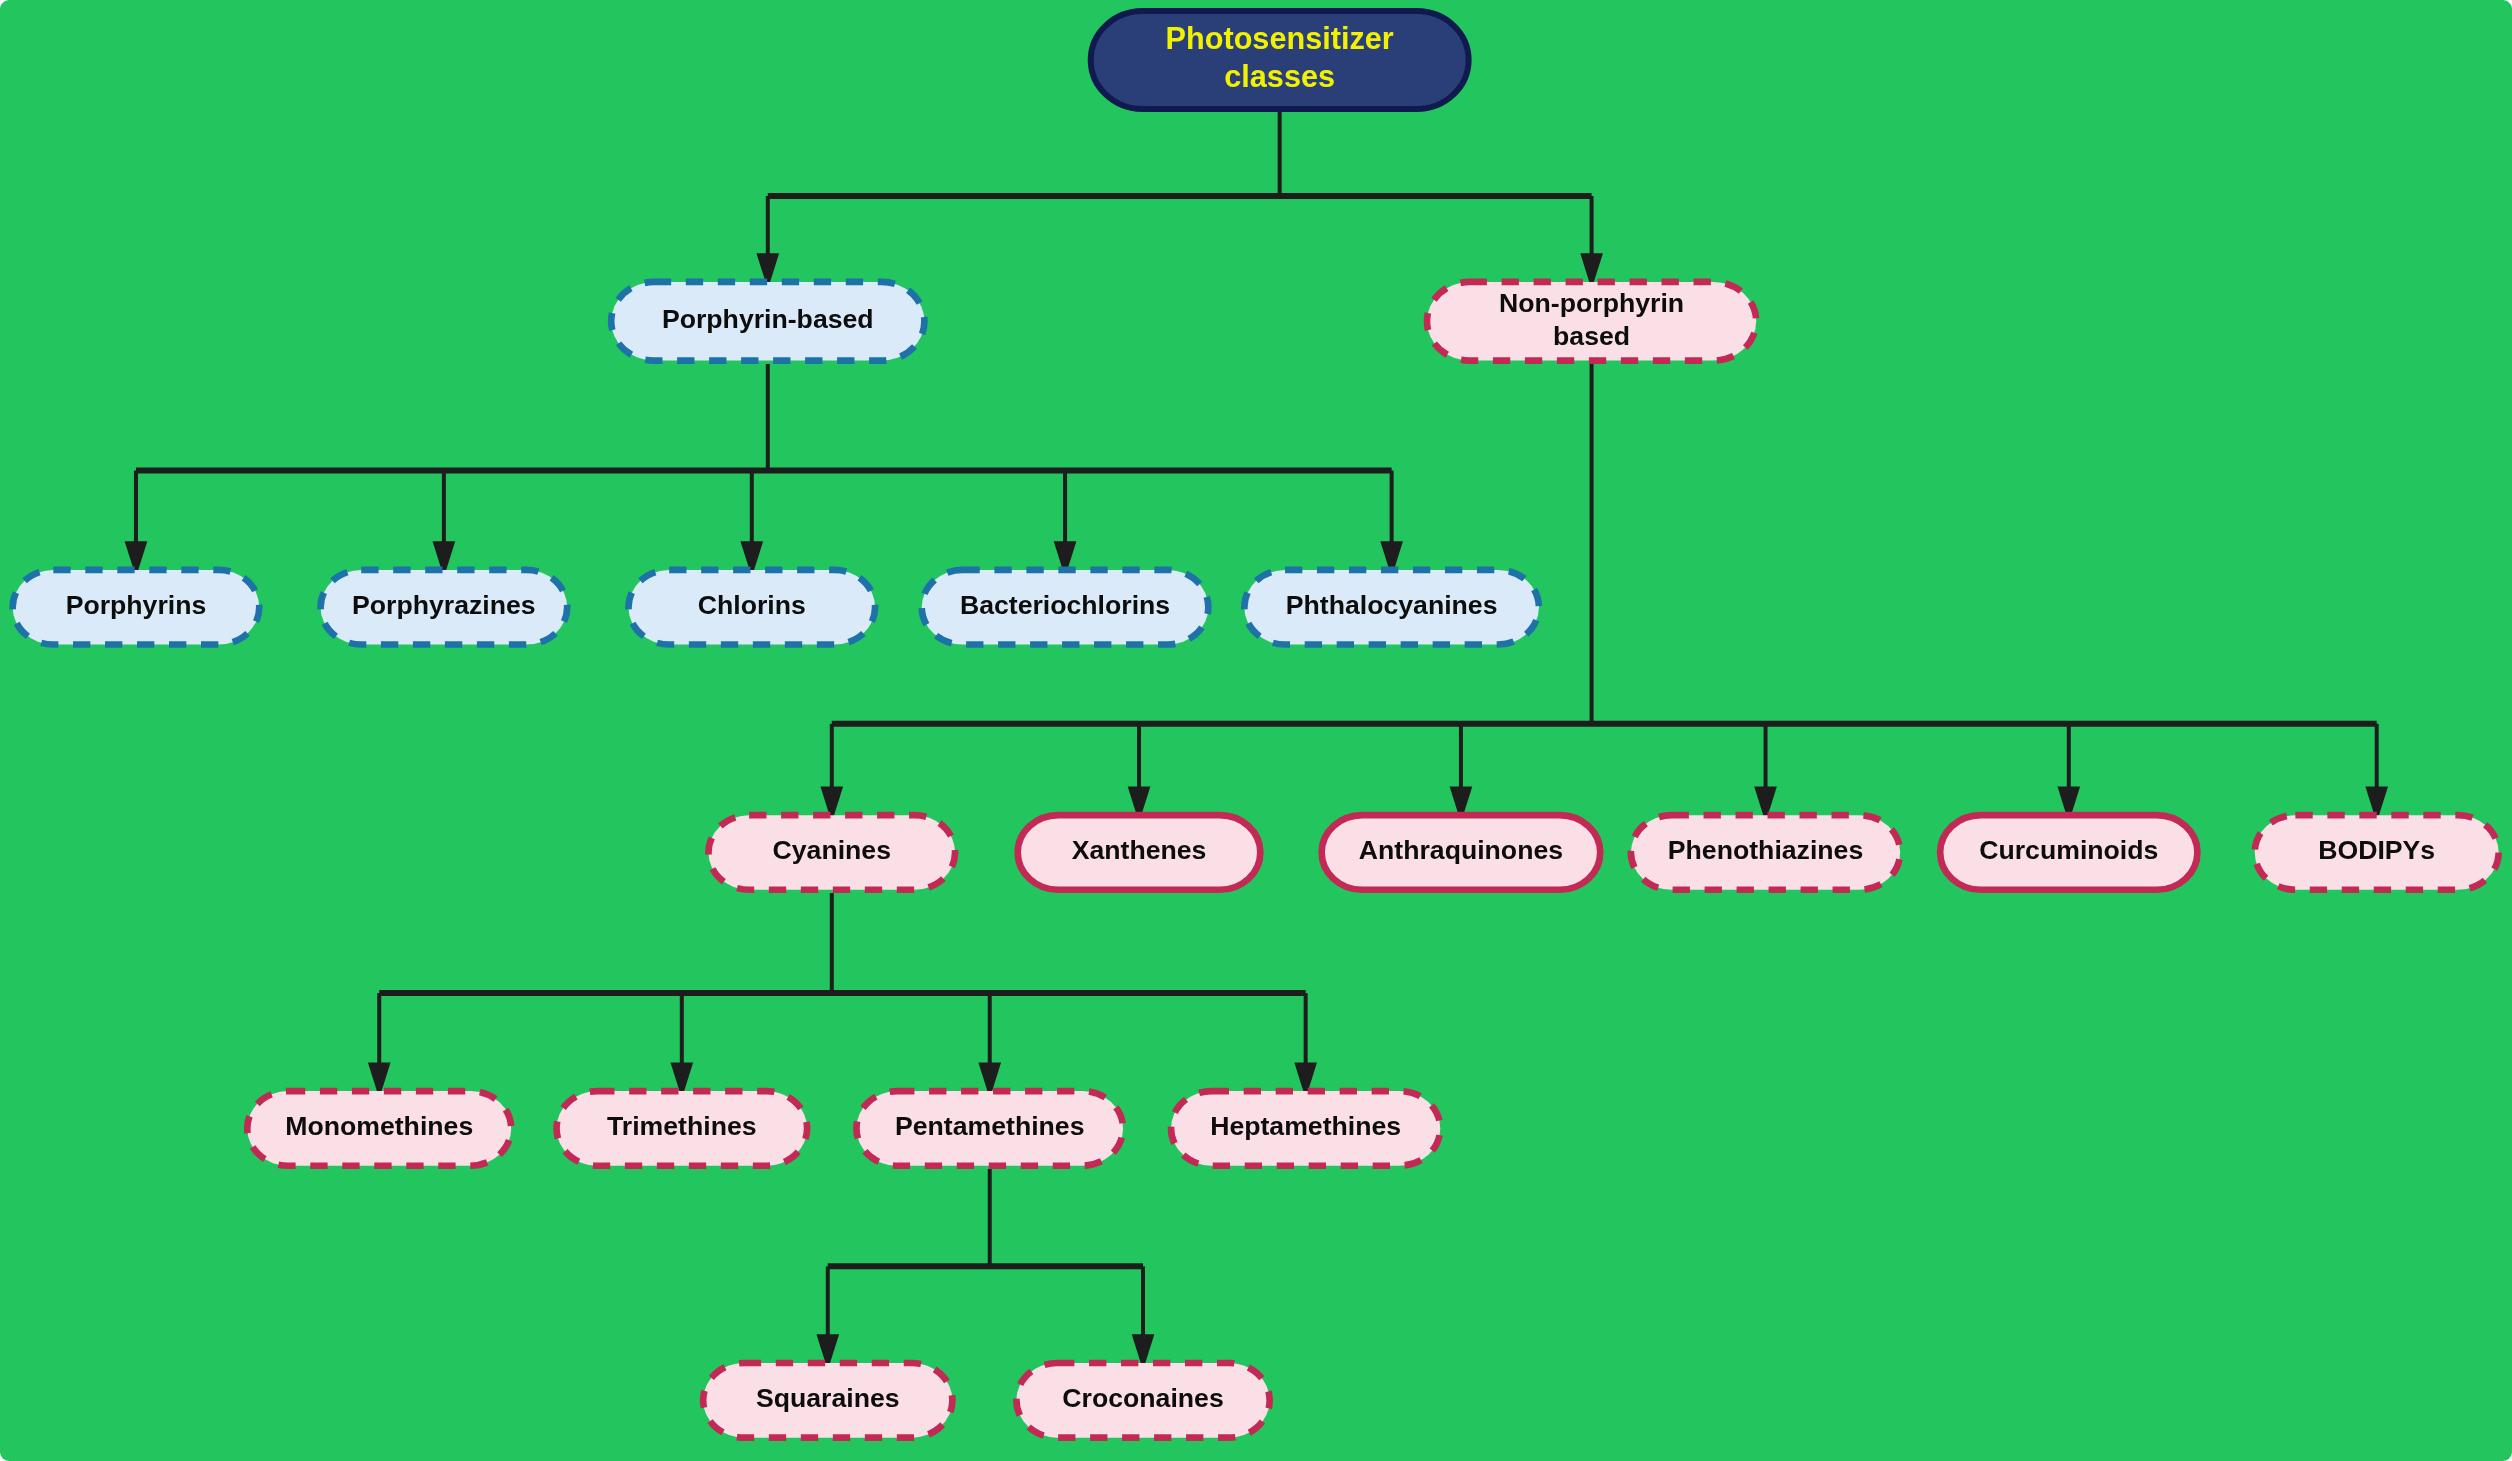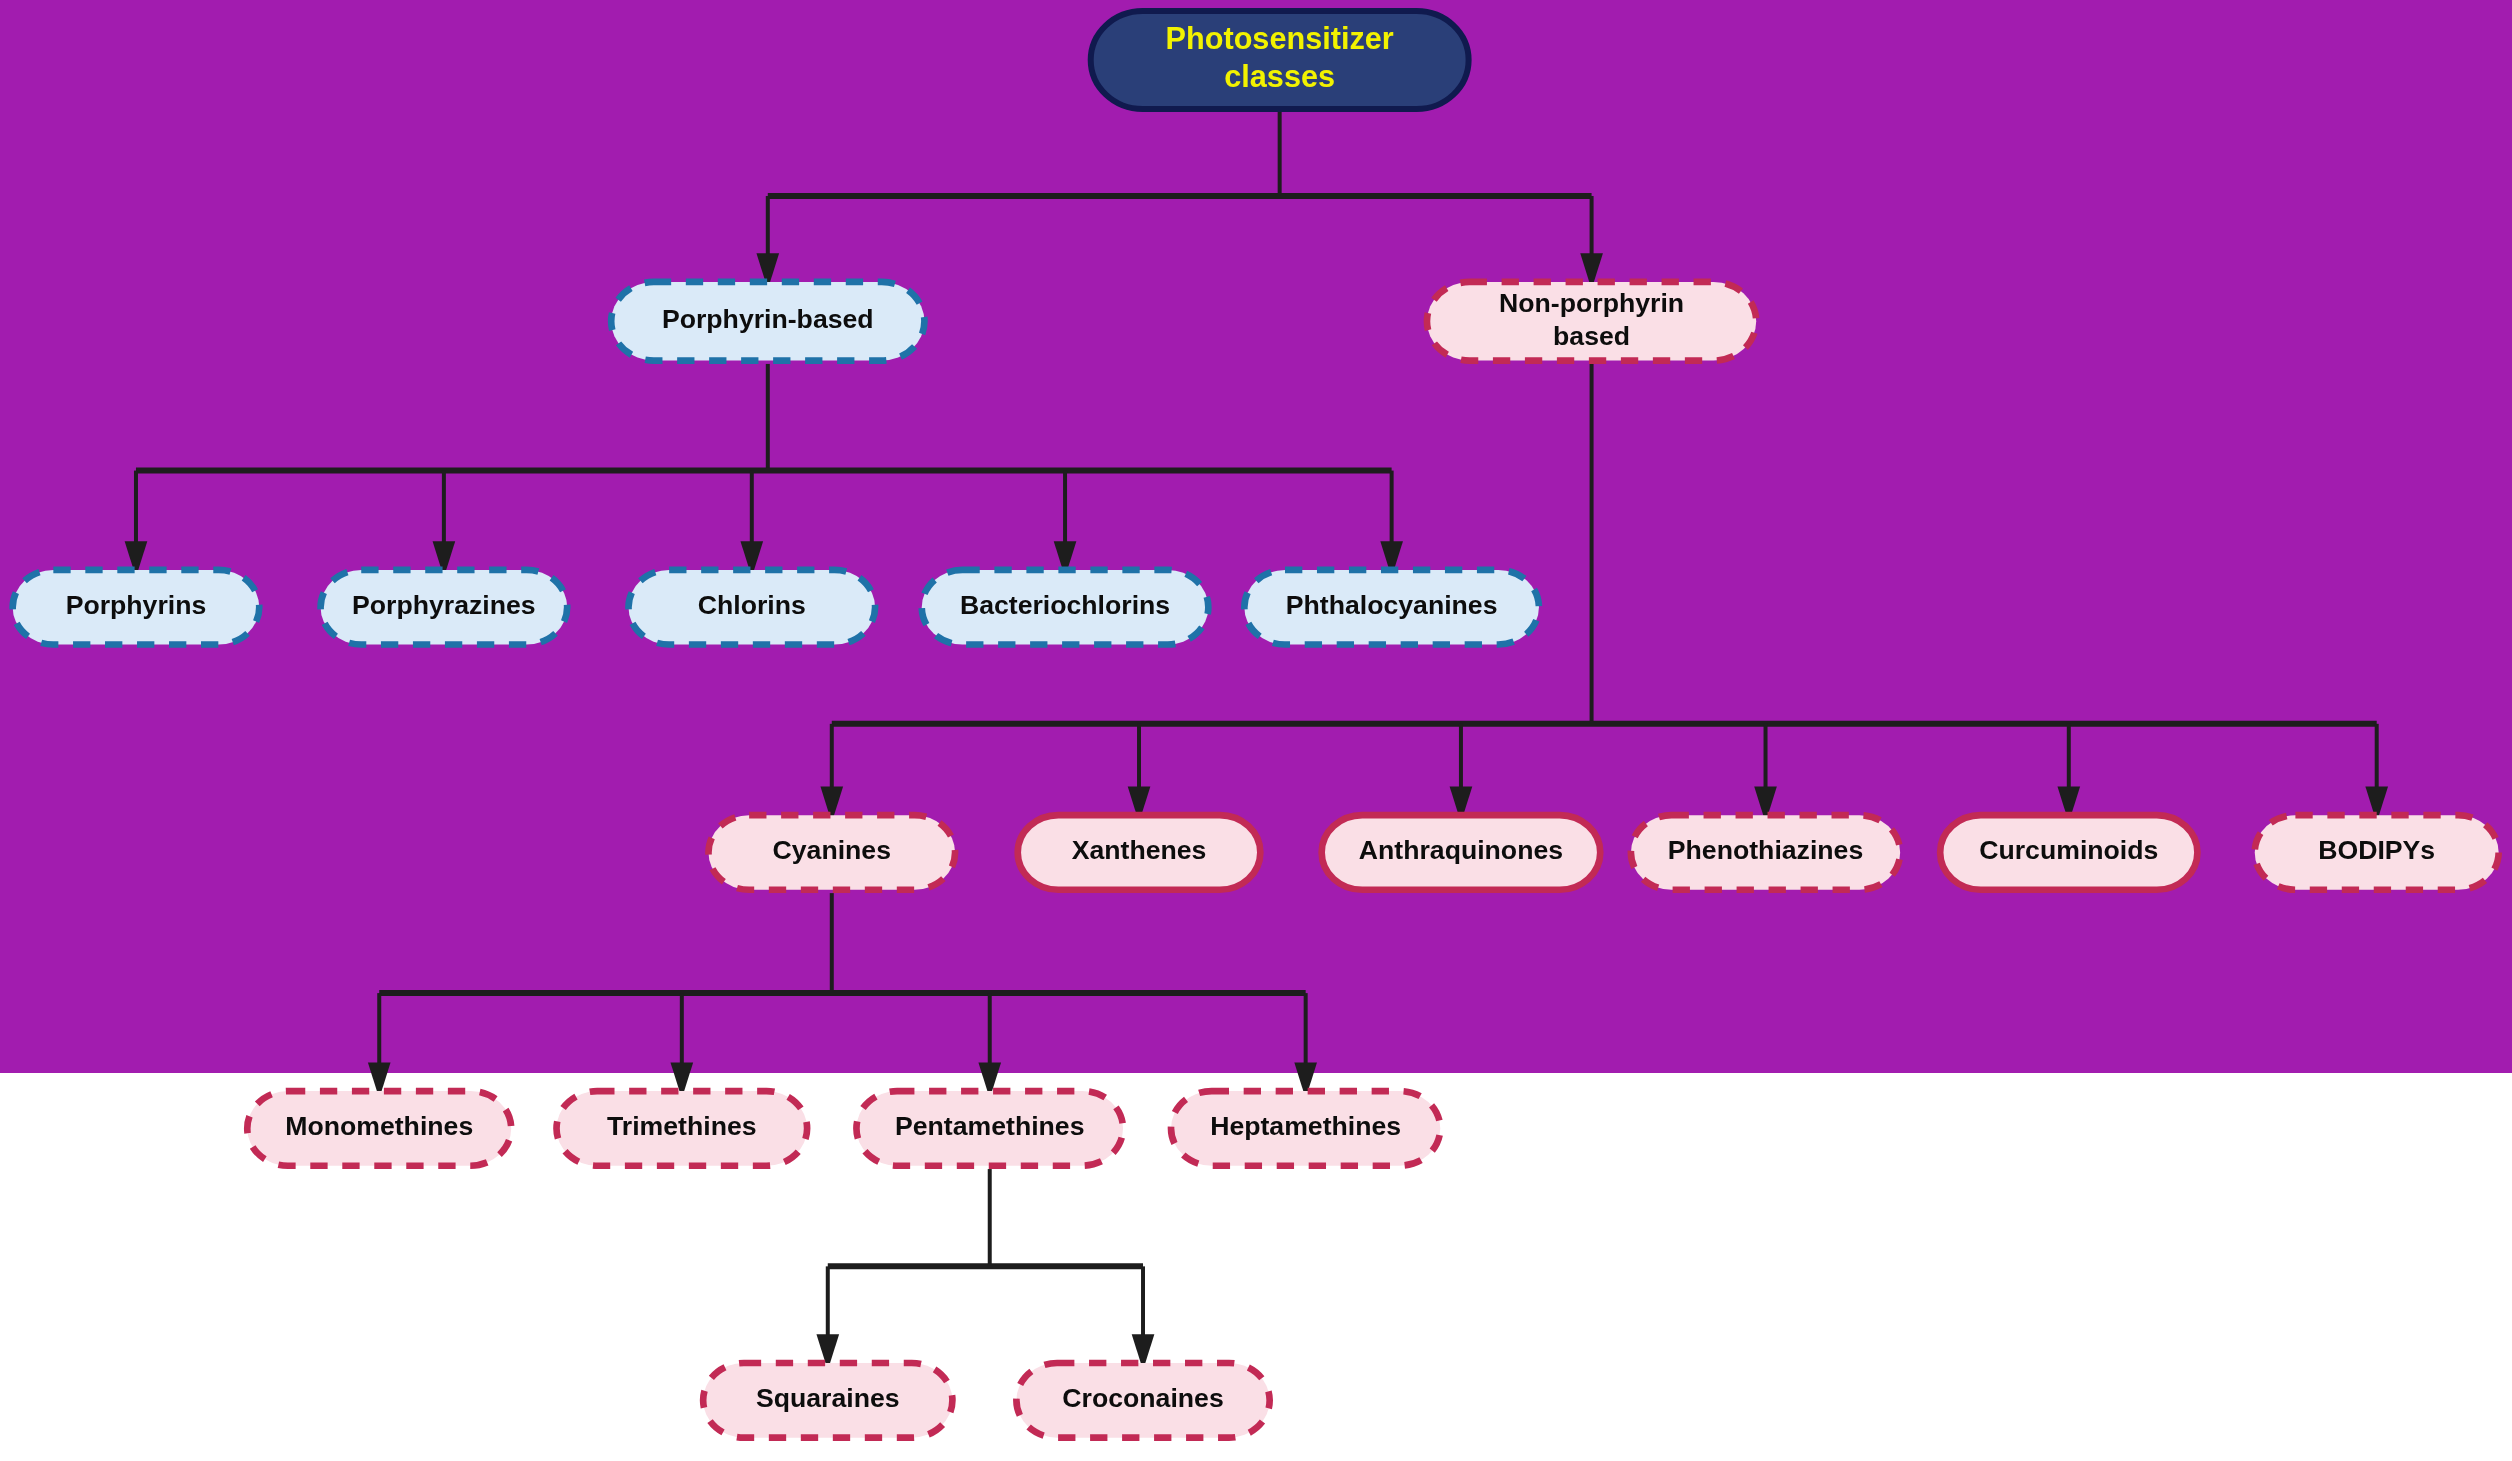--- a/index.html
+++ b/index.html
@@ -9,22 +9,23 @@
   }
   body {
     width: 2512px;
     height: 1461px;
     font-family: "Liberation Sans", sans-serif;
     overflow: hidden;
   }
   #diagram-root {
     position: relative;
     width: 2512px;
-    height: 1073px;
-    background: #a21caf;
+    height: 1461px;
+    background: #22c55e;
+    border-radius: 9px;
   }
   svg#flow-svg {
     position: absolute;
     top: 0;
     left: 0;
     width: 2512px;
     height: 1461px;
     display: block;
   }
   .node-label {

